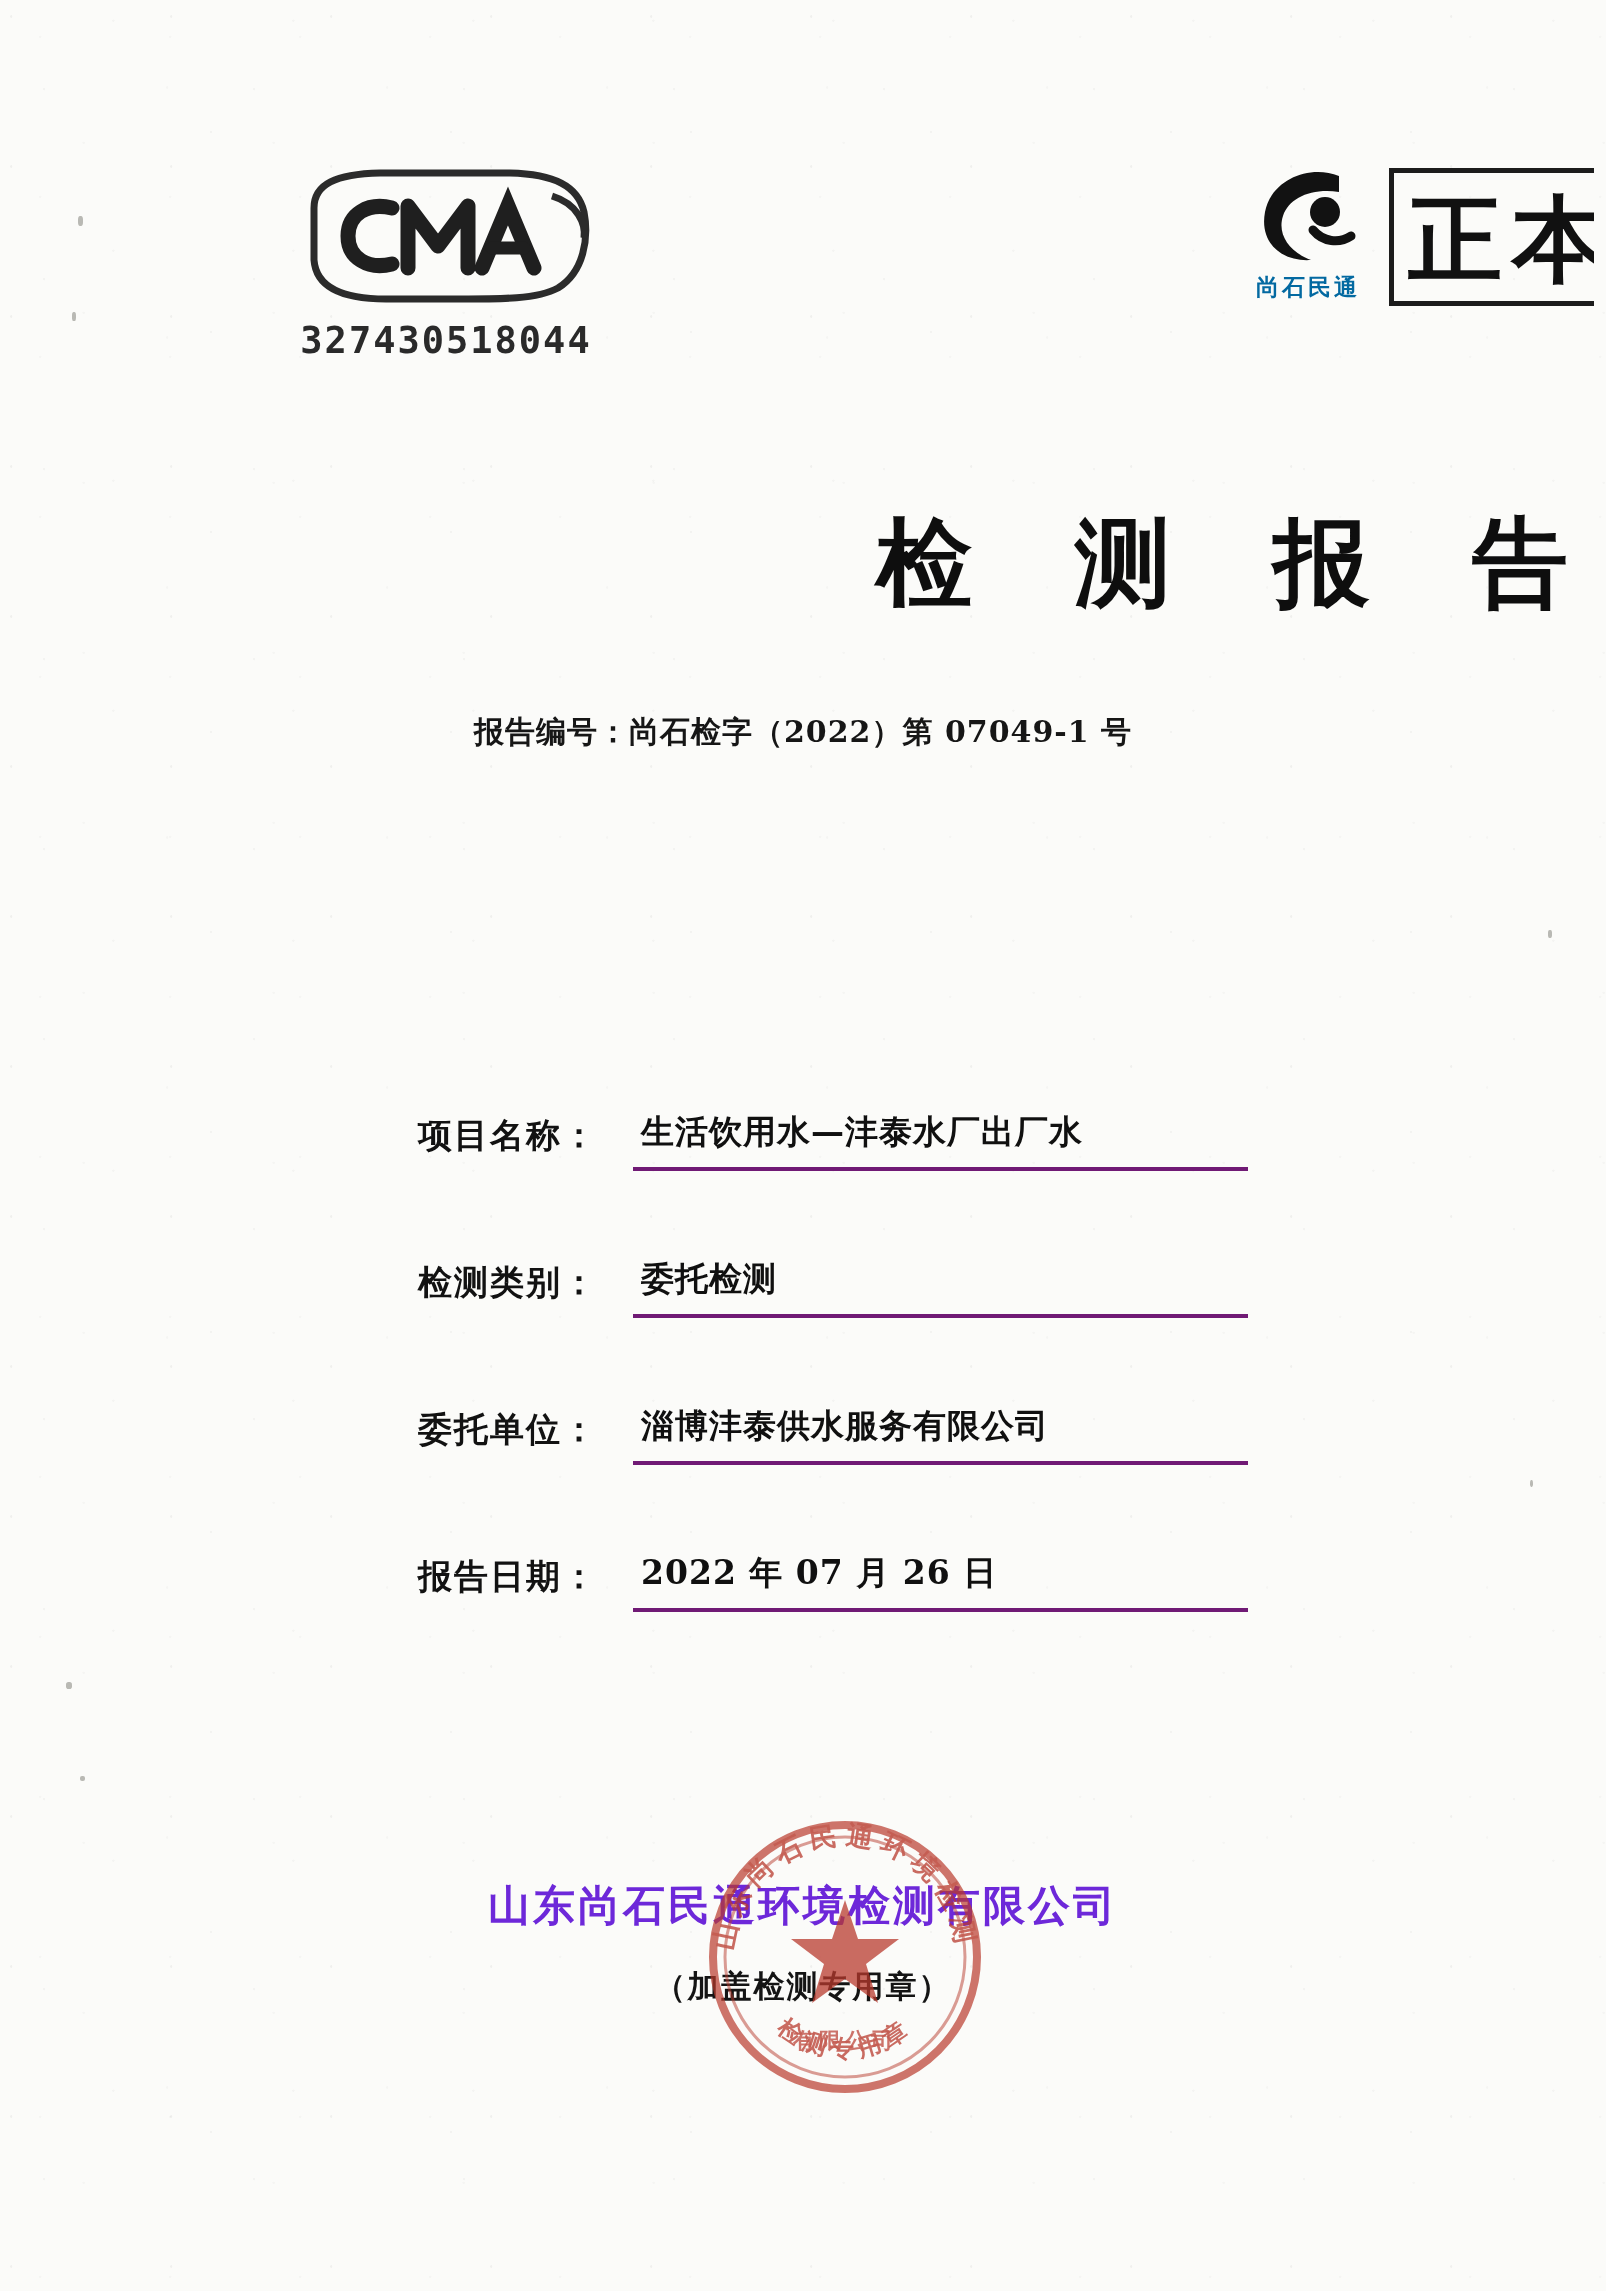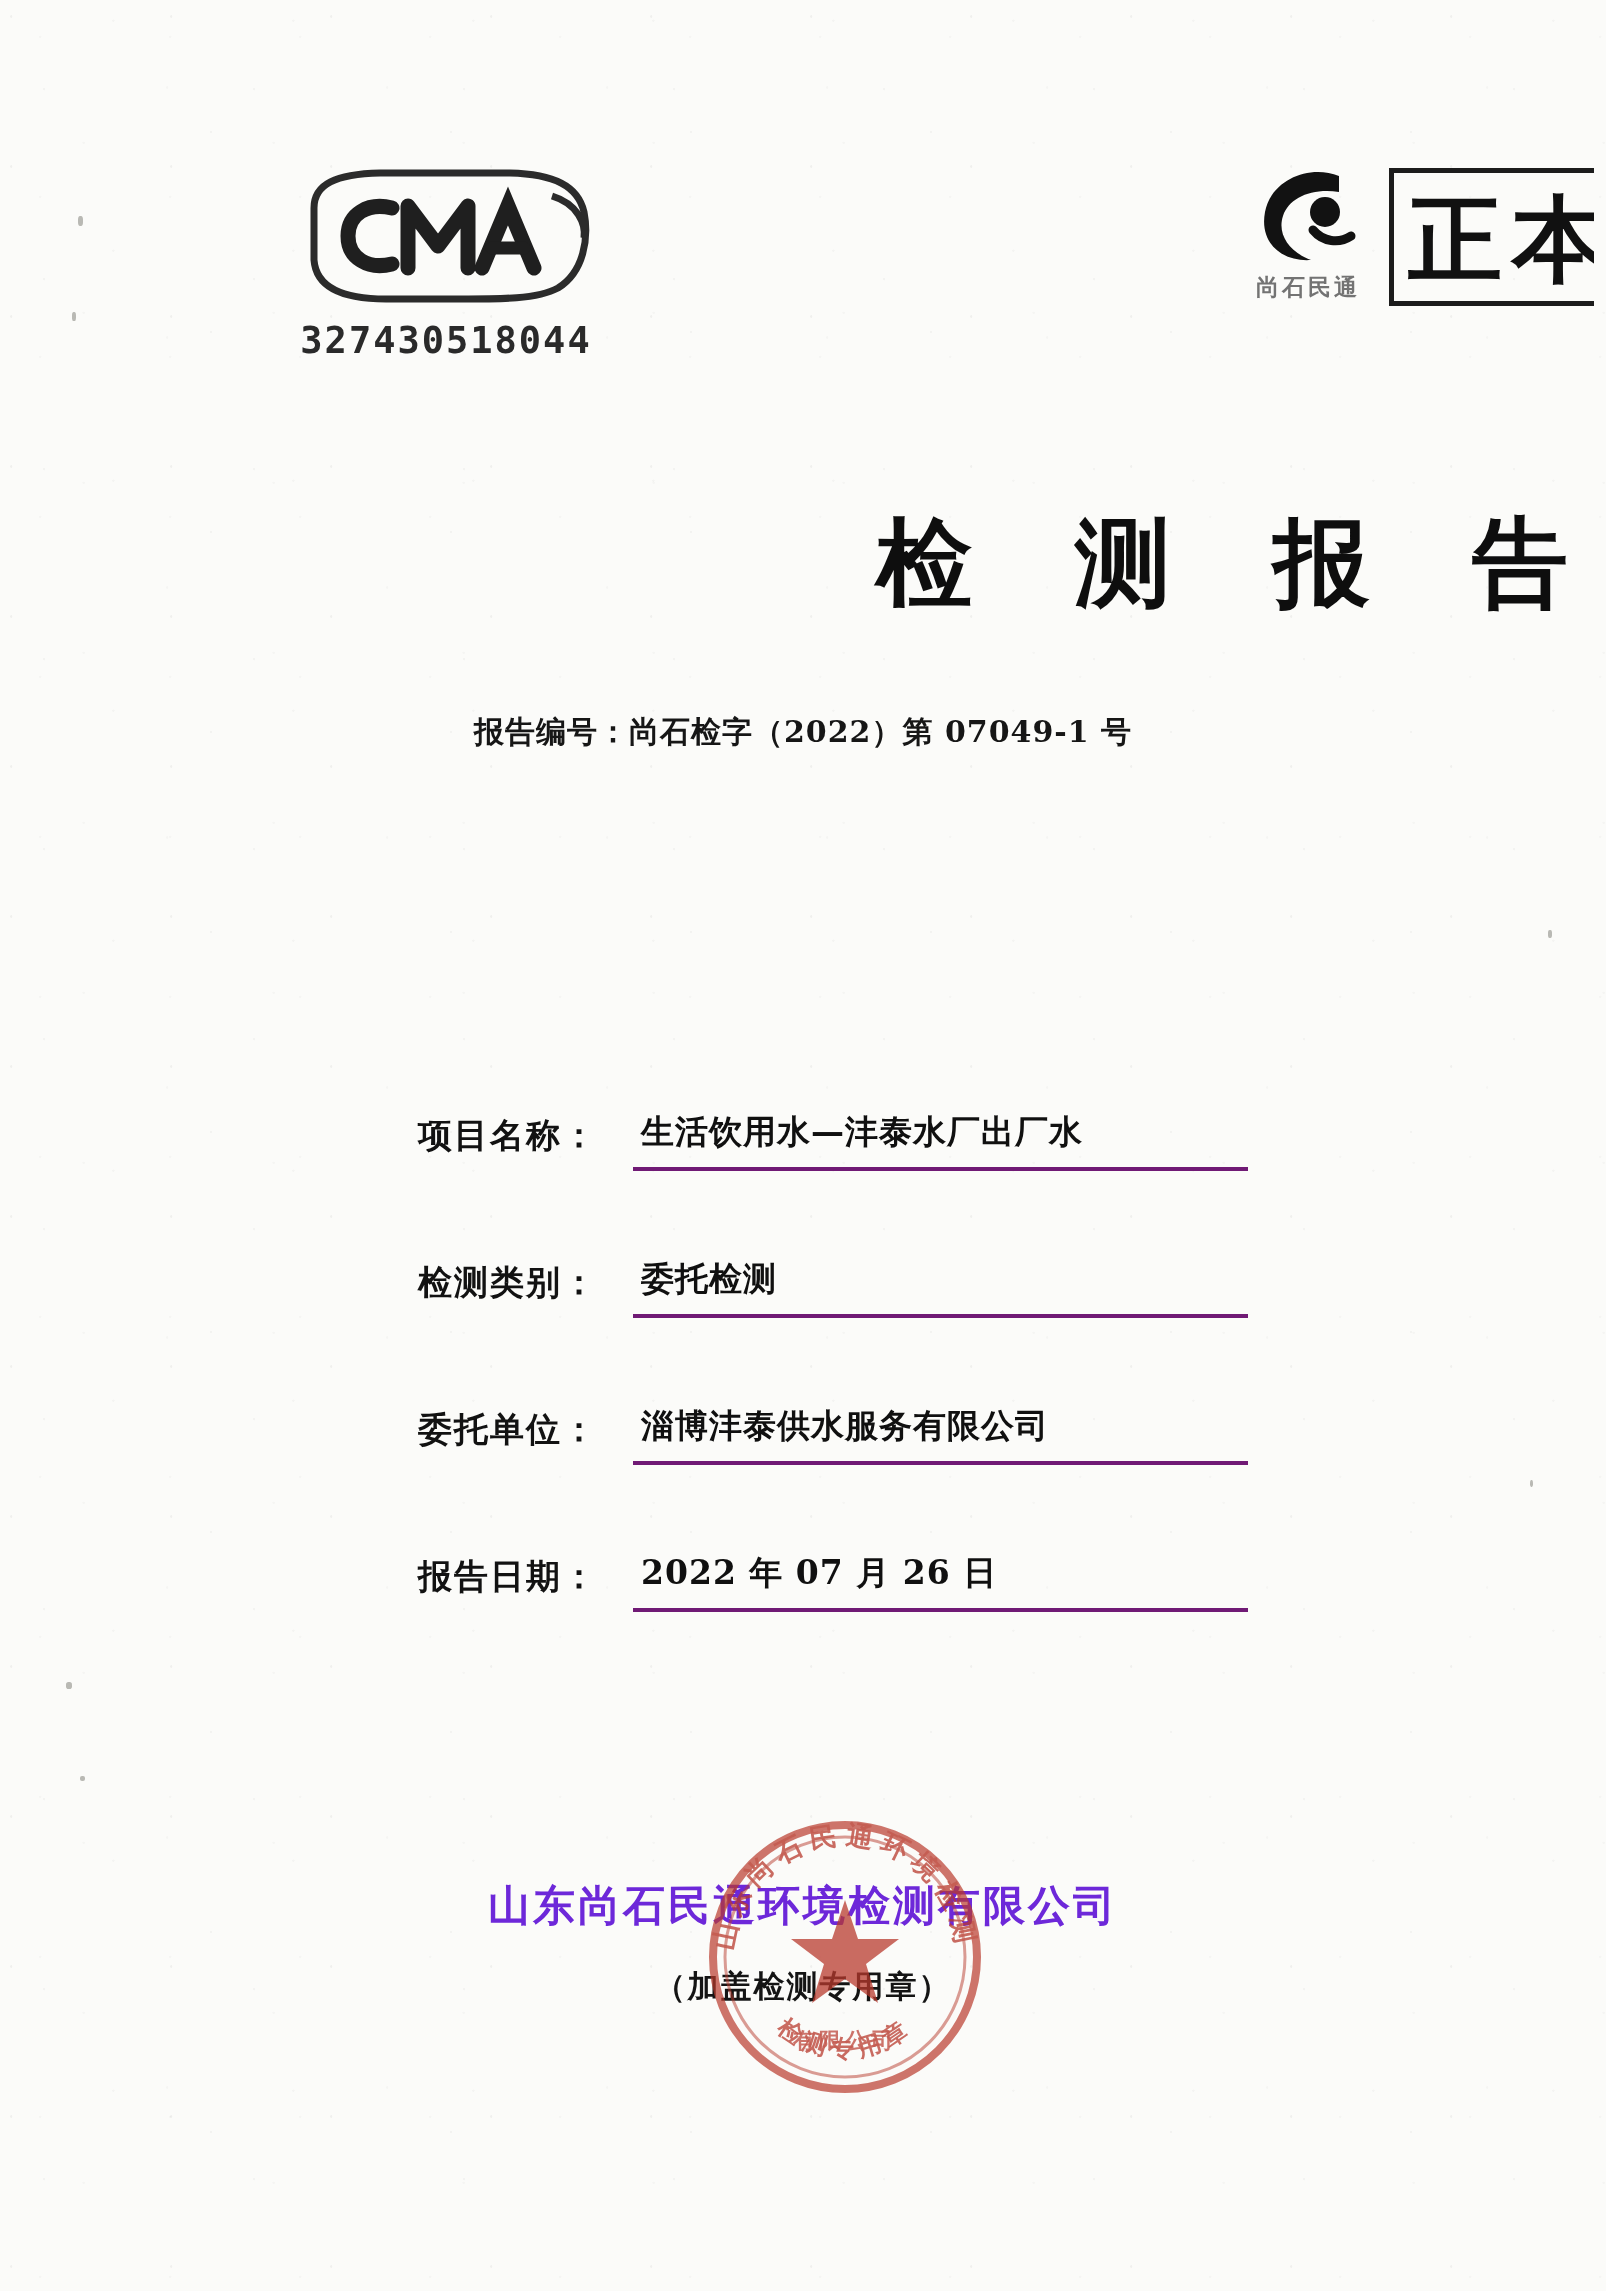--- a/index.html
+++ b/index.html
@@ -81,21 +81,21 @@
   }
   .brand-swoosh {
     width: 110px;
     height: 96px;
     margin: 0 auto;
   }
   .brand-name {
     margin-top: 4px;
     font-size: 23px;
     letter-spacing: 3px;
-    color: #737373;
+    color: #0369a1;
     font-weight: 700;
     font-family: "DejaVu Sans", sans-serif;
   }
   .zhengben {
     width: 200px;
     height: 128px;
     border: 5px solid #1c1c1c;
     border-right: none;
     position: relative;
     overflow: hidden;

